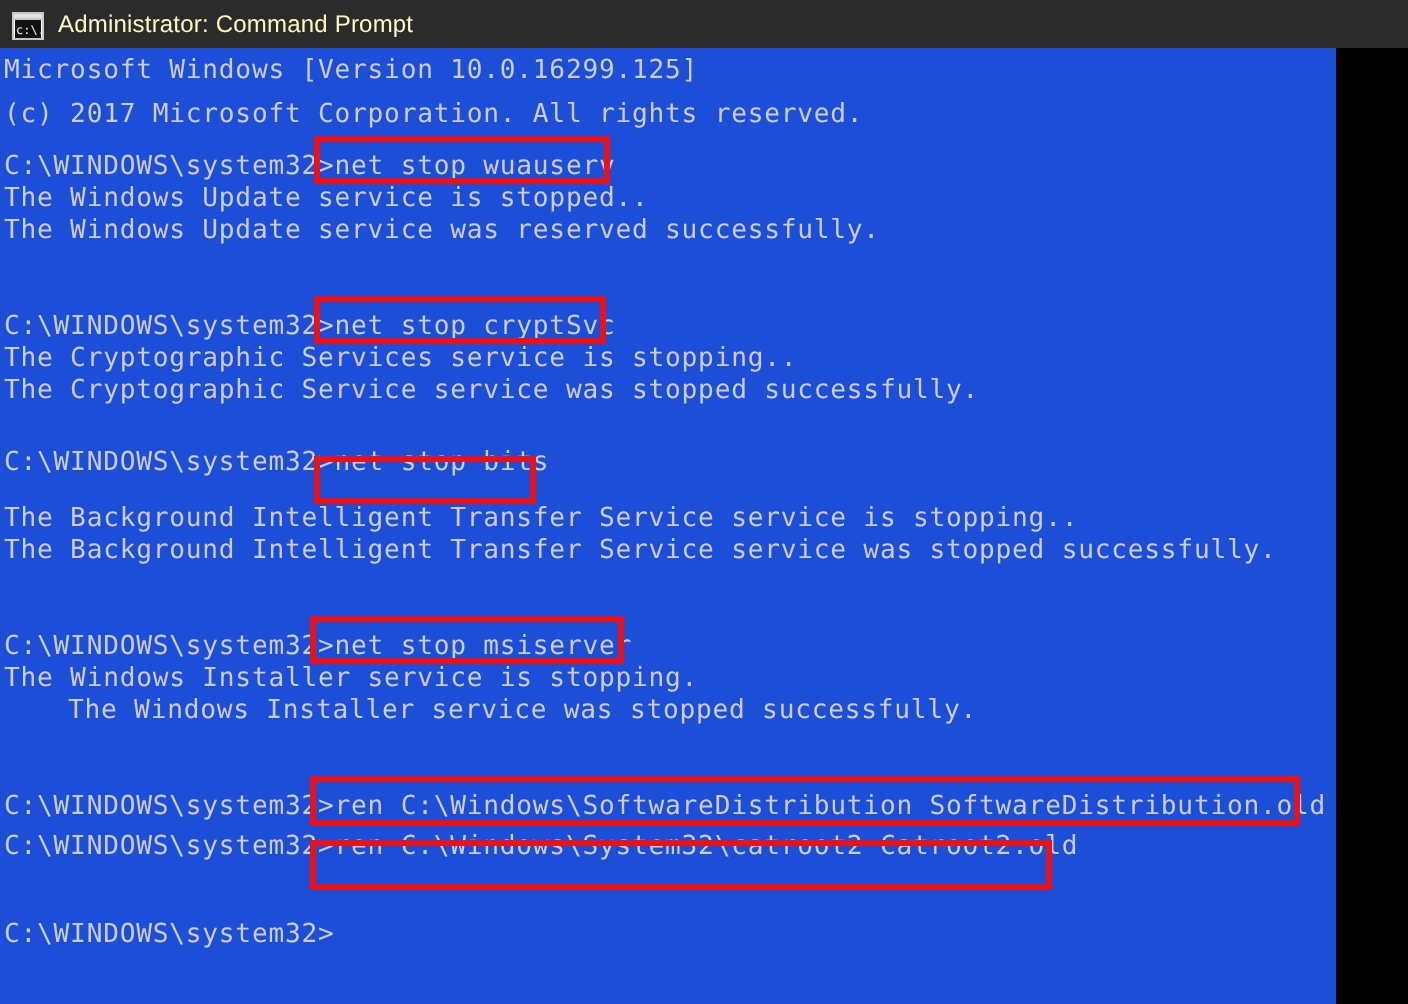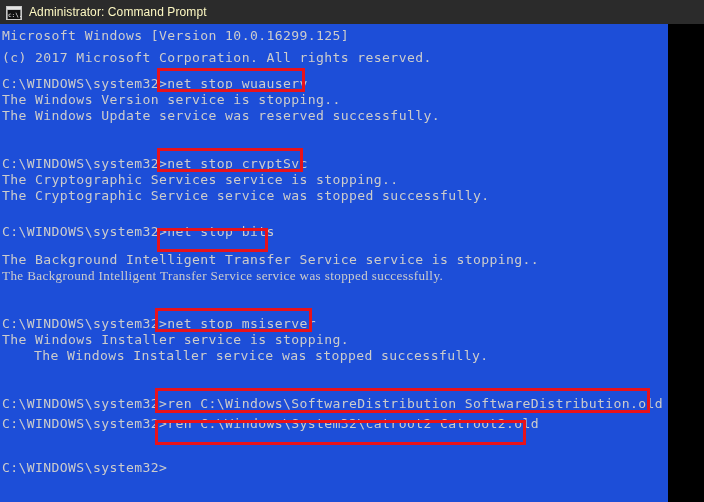--- a/index.html
+++ b/index.html
@@ -94,32 +94,32 @@
     <div class="tb-title">Administrator: Command Prompt</div>
   </div>
 
   <div id="console">
 
     <div id="lines-host">
         <div class="line" style="top: 4px;">Microsoft Windows [Version 10.0.16299.125]</div>
         <div class="line" style="top: 26px;">(c) 2017 Microsoft Corporation. All rights reserved.</div>
         <div class="line" style="top: 36px;"></div>
         <div class="line" style="top: 52px;">C:\WINDOWS\system32&gt;net stop wuauserv</div>
-        <div class="line" style="top: 68px;">The Windows Version service is stopping..</div>
+        <div class="line" style="top: 68px;">The Windows Update service is stopped..</div>
         <div class="line" style="top: 84px;">The Windows Update service was reserved successfully.</div>
         <div class="line" style="top: 100px;"></div>
         <div class="line" style="top: 116px;"></div>
         <div class="line" style="top: 132px;">C:\WINDOWS\system32&gt;net stop cryptSvc</div>
         <div class="line" style="top: 148px;">The Cryptographic Services service is stopping..</div>
         <div class="line" style="top: 164px;">The Cryptographic Service service was stopped successfully.</div>
         <div class="line" style="top: 180px;"></div>
         <div class="line" style="top: 196px;"></div>
         <div class="line" style="top: 200px; text-align: center;">C:\WINDOWS\system32&gt;net stop bits</div>
         <div class="line" style="top: 228px;">The Background Intelligent Transfer Service service is stopping..</div>
-        <div class="line" style="top: 244px; font-family: Liberation Serif, serif;">The Background Intelligent Transfer Service service was stopped successfully.</div>
+        <div class="line" style="top: 244px;">The Background Intelligent Transfer Service service was stopped successfully.</div>
         <div class="line" style="top: 260px;"></div>
         <div class="line" style="top: 276px;"></div>
         <div class="line" style="top: 292px;">C:\WINDOWS\system32&gt;net stop msiserver</div>
         <div class="line" style="top: 308px;">The Windows Installer service is stopping.</div>
         <div class="line" style="top: 324px; margin-left: 32px;">The Windows Installer service was stopped successfully.</div>
         <div class="line" style="top: 340px;"></div>
         <div class="line" style="top: 356px;"></div>
         <div class="line" style="top: 372px;">C:\WINDOWS\system32&gt;ren C:\Windows\SoftwareDistribution SoftwareDistribution.old</div>
         <div class="line" style="top: 388px;"></div>
         <div class="line" style="top: 392px;">C:\WINDOWS\system32&gt;ren C:\Windows\System32\catroot2 Catroot2.old</div>

